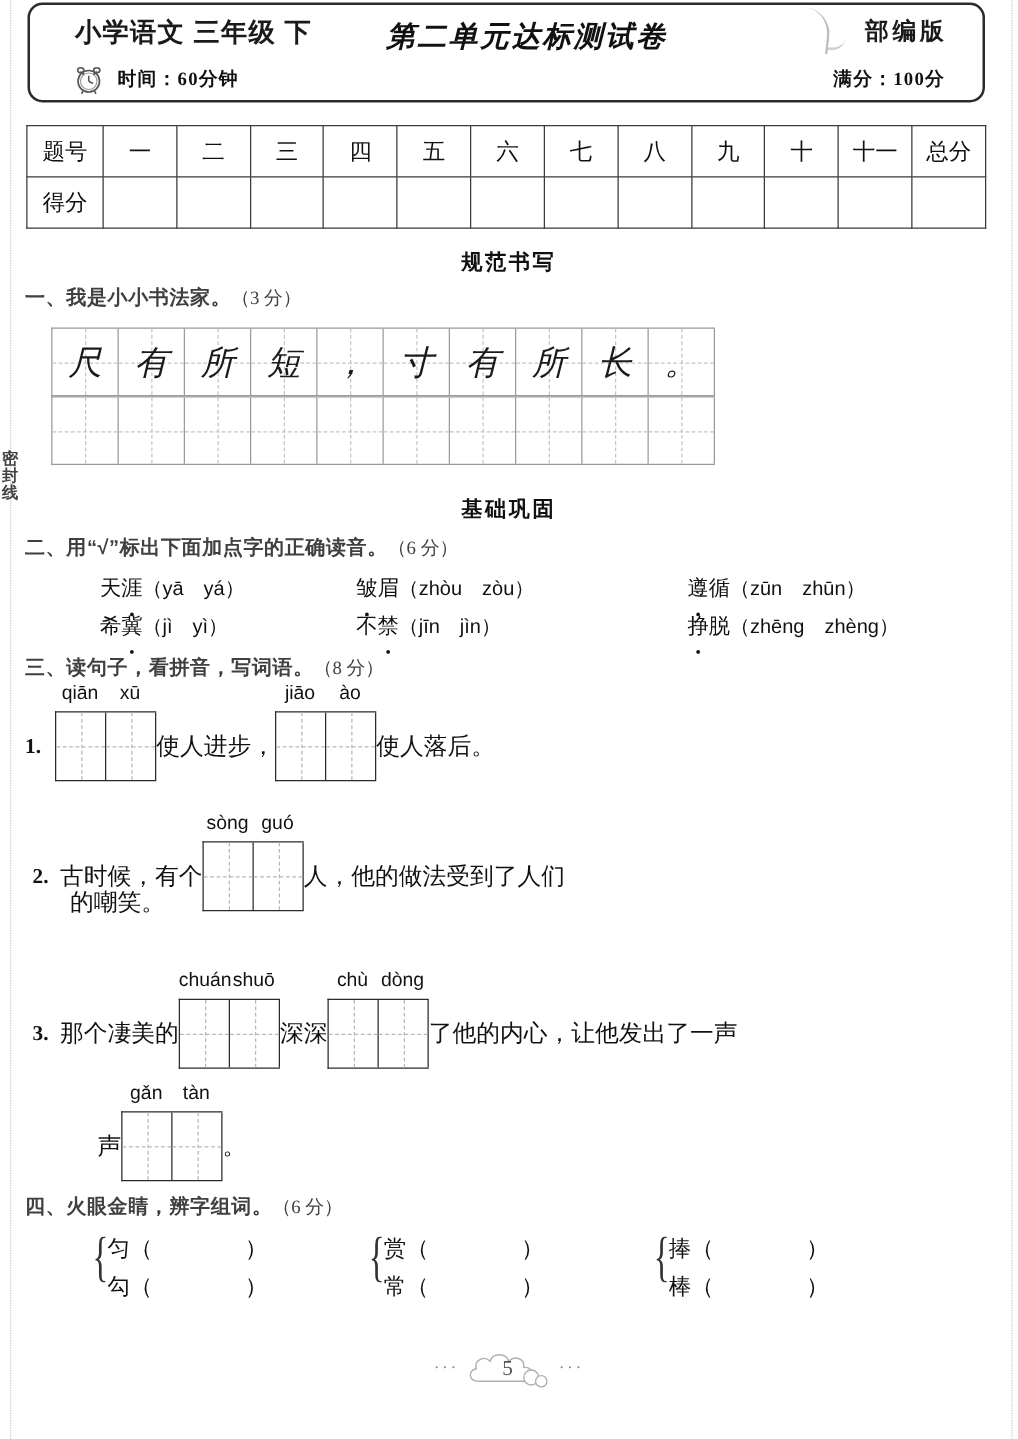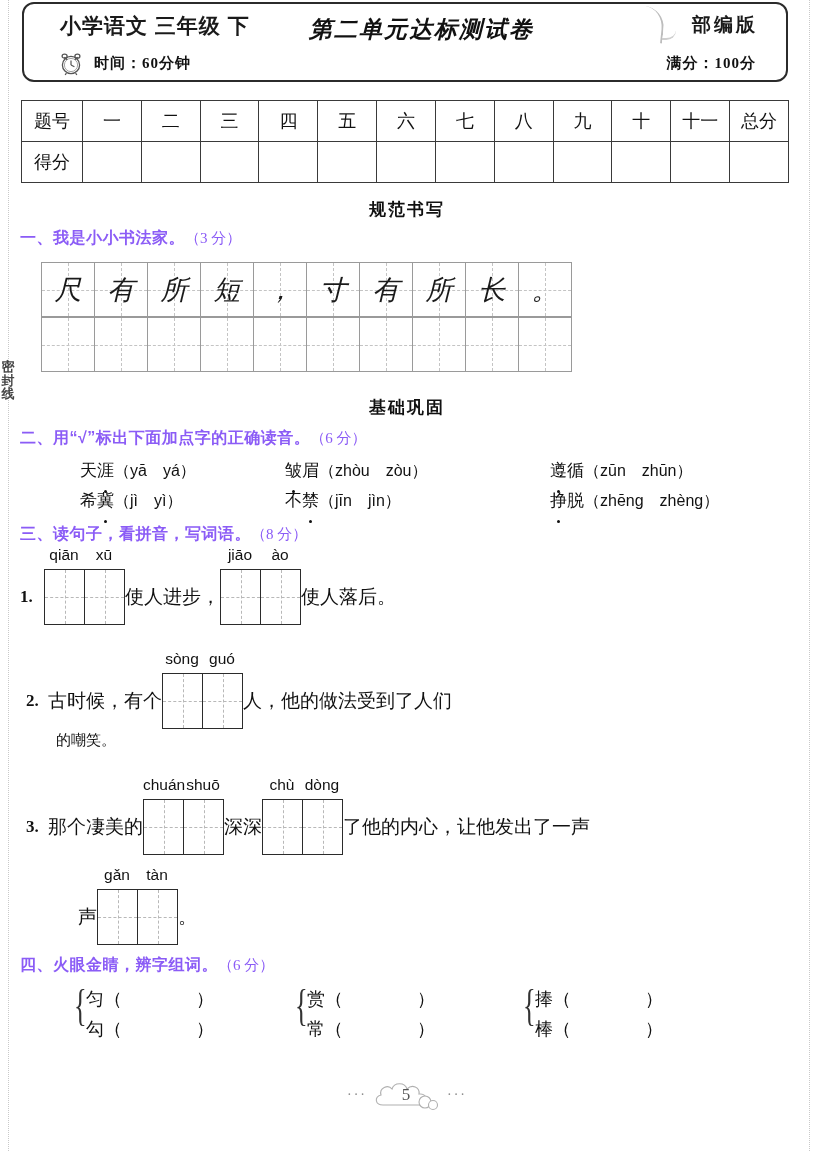--- a/index.html
+++ b/index.html
@@ -149,21 +149,21 @@
   }
 
   
   .q-head {
     position: absolute;
     left: 20px;
     font-family: "Liberation Sans", "DejaVu Sans", sans-serif;
     font-size: 16px;
     font-weight: 700;
     letter-spacing: 0.5px;
-    color: #8b5cf6;
+    color: #404040;
     white-space: nowrap;
   }
   .q-head .pts {
     font-family: "Liberation Serif", "DejaVu Serif", serif;
     font-weight: 400;
     font-size: 15px;
     letter-spacing: 0;
   }
 
   
@@ -534,21 +534,21 @@
           <span class="wbox">
             <span class="wbox-cell"></span>
             <span class="wbox-cell"></span>
           </span>
         </span>
         <span>人，他</span>
         <span>的做法受到了人们</span>
       </div>
     </div>
   </div>
-<div style="position:absolute; left:56px; top:731px; font-family:Liberation Mono, monospace; font-size:15px;" id="wi-1-cont">的嘲笑。</div>
+<div style="position:absolute; left:56px; top:709px; font-family:Liberation Mono, monospace; font-size:19px;" id="wi-1-cont">的嘲笑。</div>
 
 <div class="wi" id="wi-2" style="top:798px; left:26px;">
     <div class="wi-line" style="left: 0px;">
       <span class="wi-num">3.</span>
     </div>
     <div style="position: absolute; left: 22px; top: 0px;">
       <div class="wi-line">
         <span>那个凄美的</span>
         <span style="position: relative; display: inline-block;">
           <span class="wbox-py">

